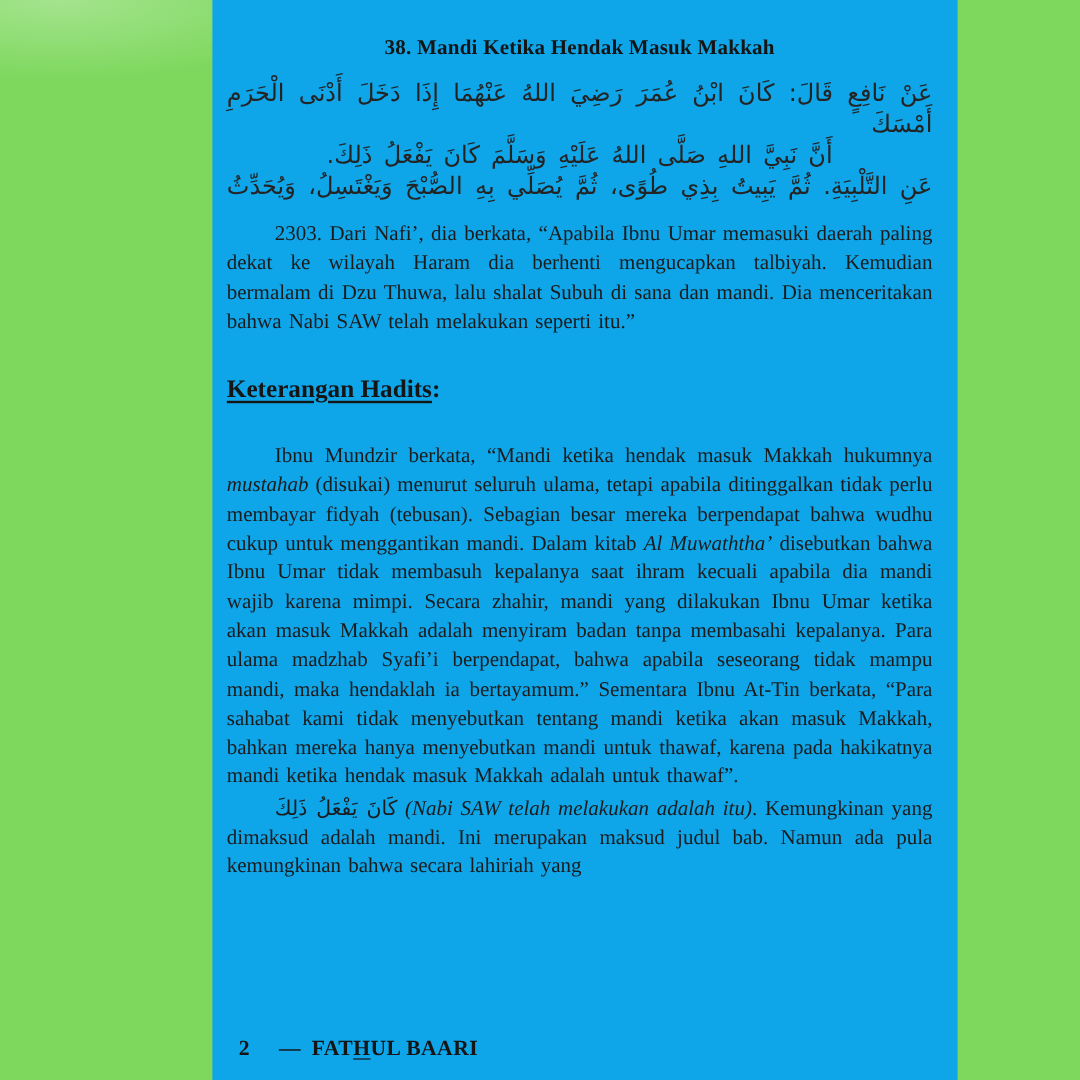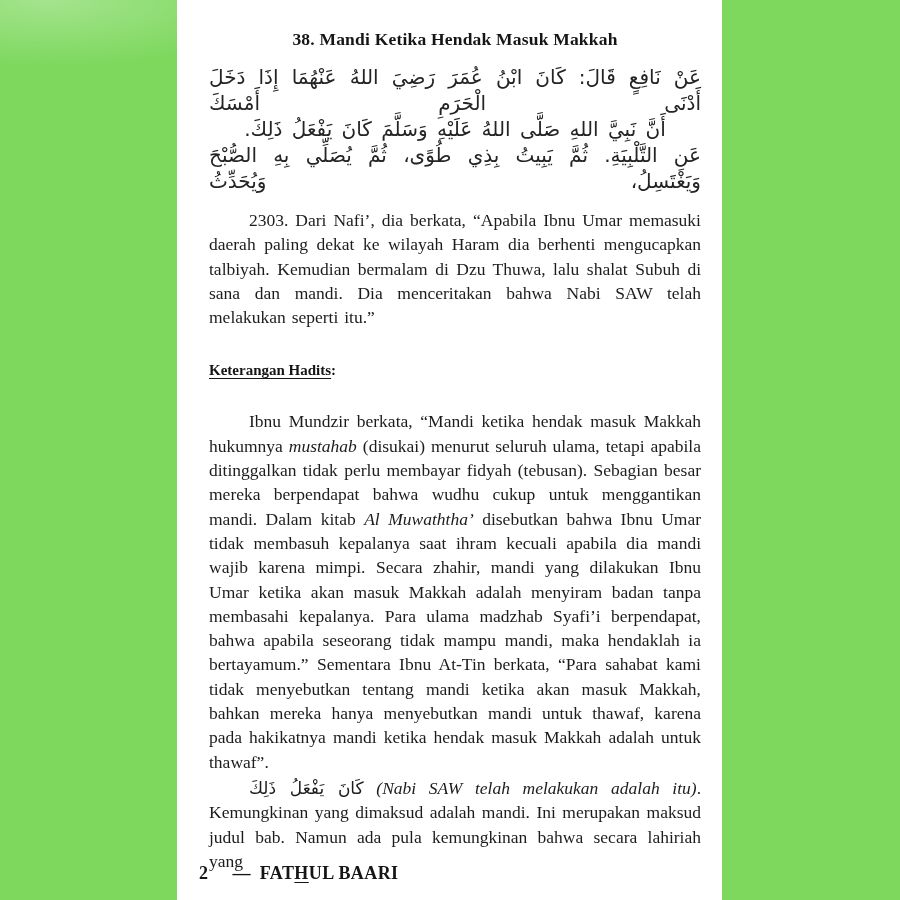--- a/index.html
+++ b/index.html
@@ -11,24 +11,24 @@
     overflow: hidden;
   }
   .bg-highlight {
     position: absolute; left: 0; top: 0; width: 900px; height: 900px;
     background: radial-gradient(ellipse 300px 90px at 50px 0px, rgba(255,255,255,0.30), rgba(255,255,255,0) 75%);
     pointer-events: none;
   }
   .page {
     position: absolute;
     left: 177px; top: 0;
-    width: 545px; height: 900px;
-    background: #ffffff;
+    width: 621px; height: 900px;
+    background: #0ea5e9;
     box-sizing: border-box;
-    padding: 29px 21px 0 32px;
+    padding: 29px 21px 0 12px;
     overflow: hidden;
     color: #1c1c1c;
   }
   .chapter-title {
     margin: 0;
     font-size: 17.5px;
     font-weight: bold;
     text-align: center;
     letter-spacing: 0.2px;
     color: #151515;
@@ -49,21 +49,21 @@
     font-size: 17.5px;
     line-height: 24.3px;
     text-align: justify;
     word-spacing: 1.5px;
     color: #1c1c1c;
   }
   .indent { text-indent: 40px; }
   .mt-par { margin-top: 14px; }
   .section-heading {
     margin: 33px 0 0 0;
-    font-size: 15px;
+    font-size: 21px;
     font-weight: bold;
     color: #151515;
   }
   .section-heading .hd-underline { text-decoration: underline; text-underline-offset: 3px; }
   .mt-commentary { margin-top: 30px; }
   .mt-closing { margin-top: 2px; }
   .seg-i { font-style: italic; }
   .seg-u { text-decoration: underline; text-underline-offset: 3px; }
   .seg-ar {
     font-family: "DejaVu Sans", sans-serif;

